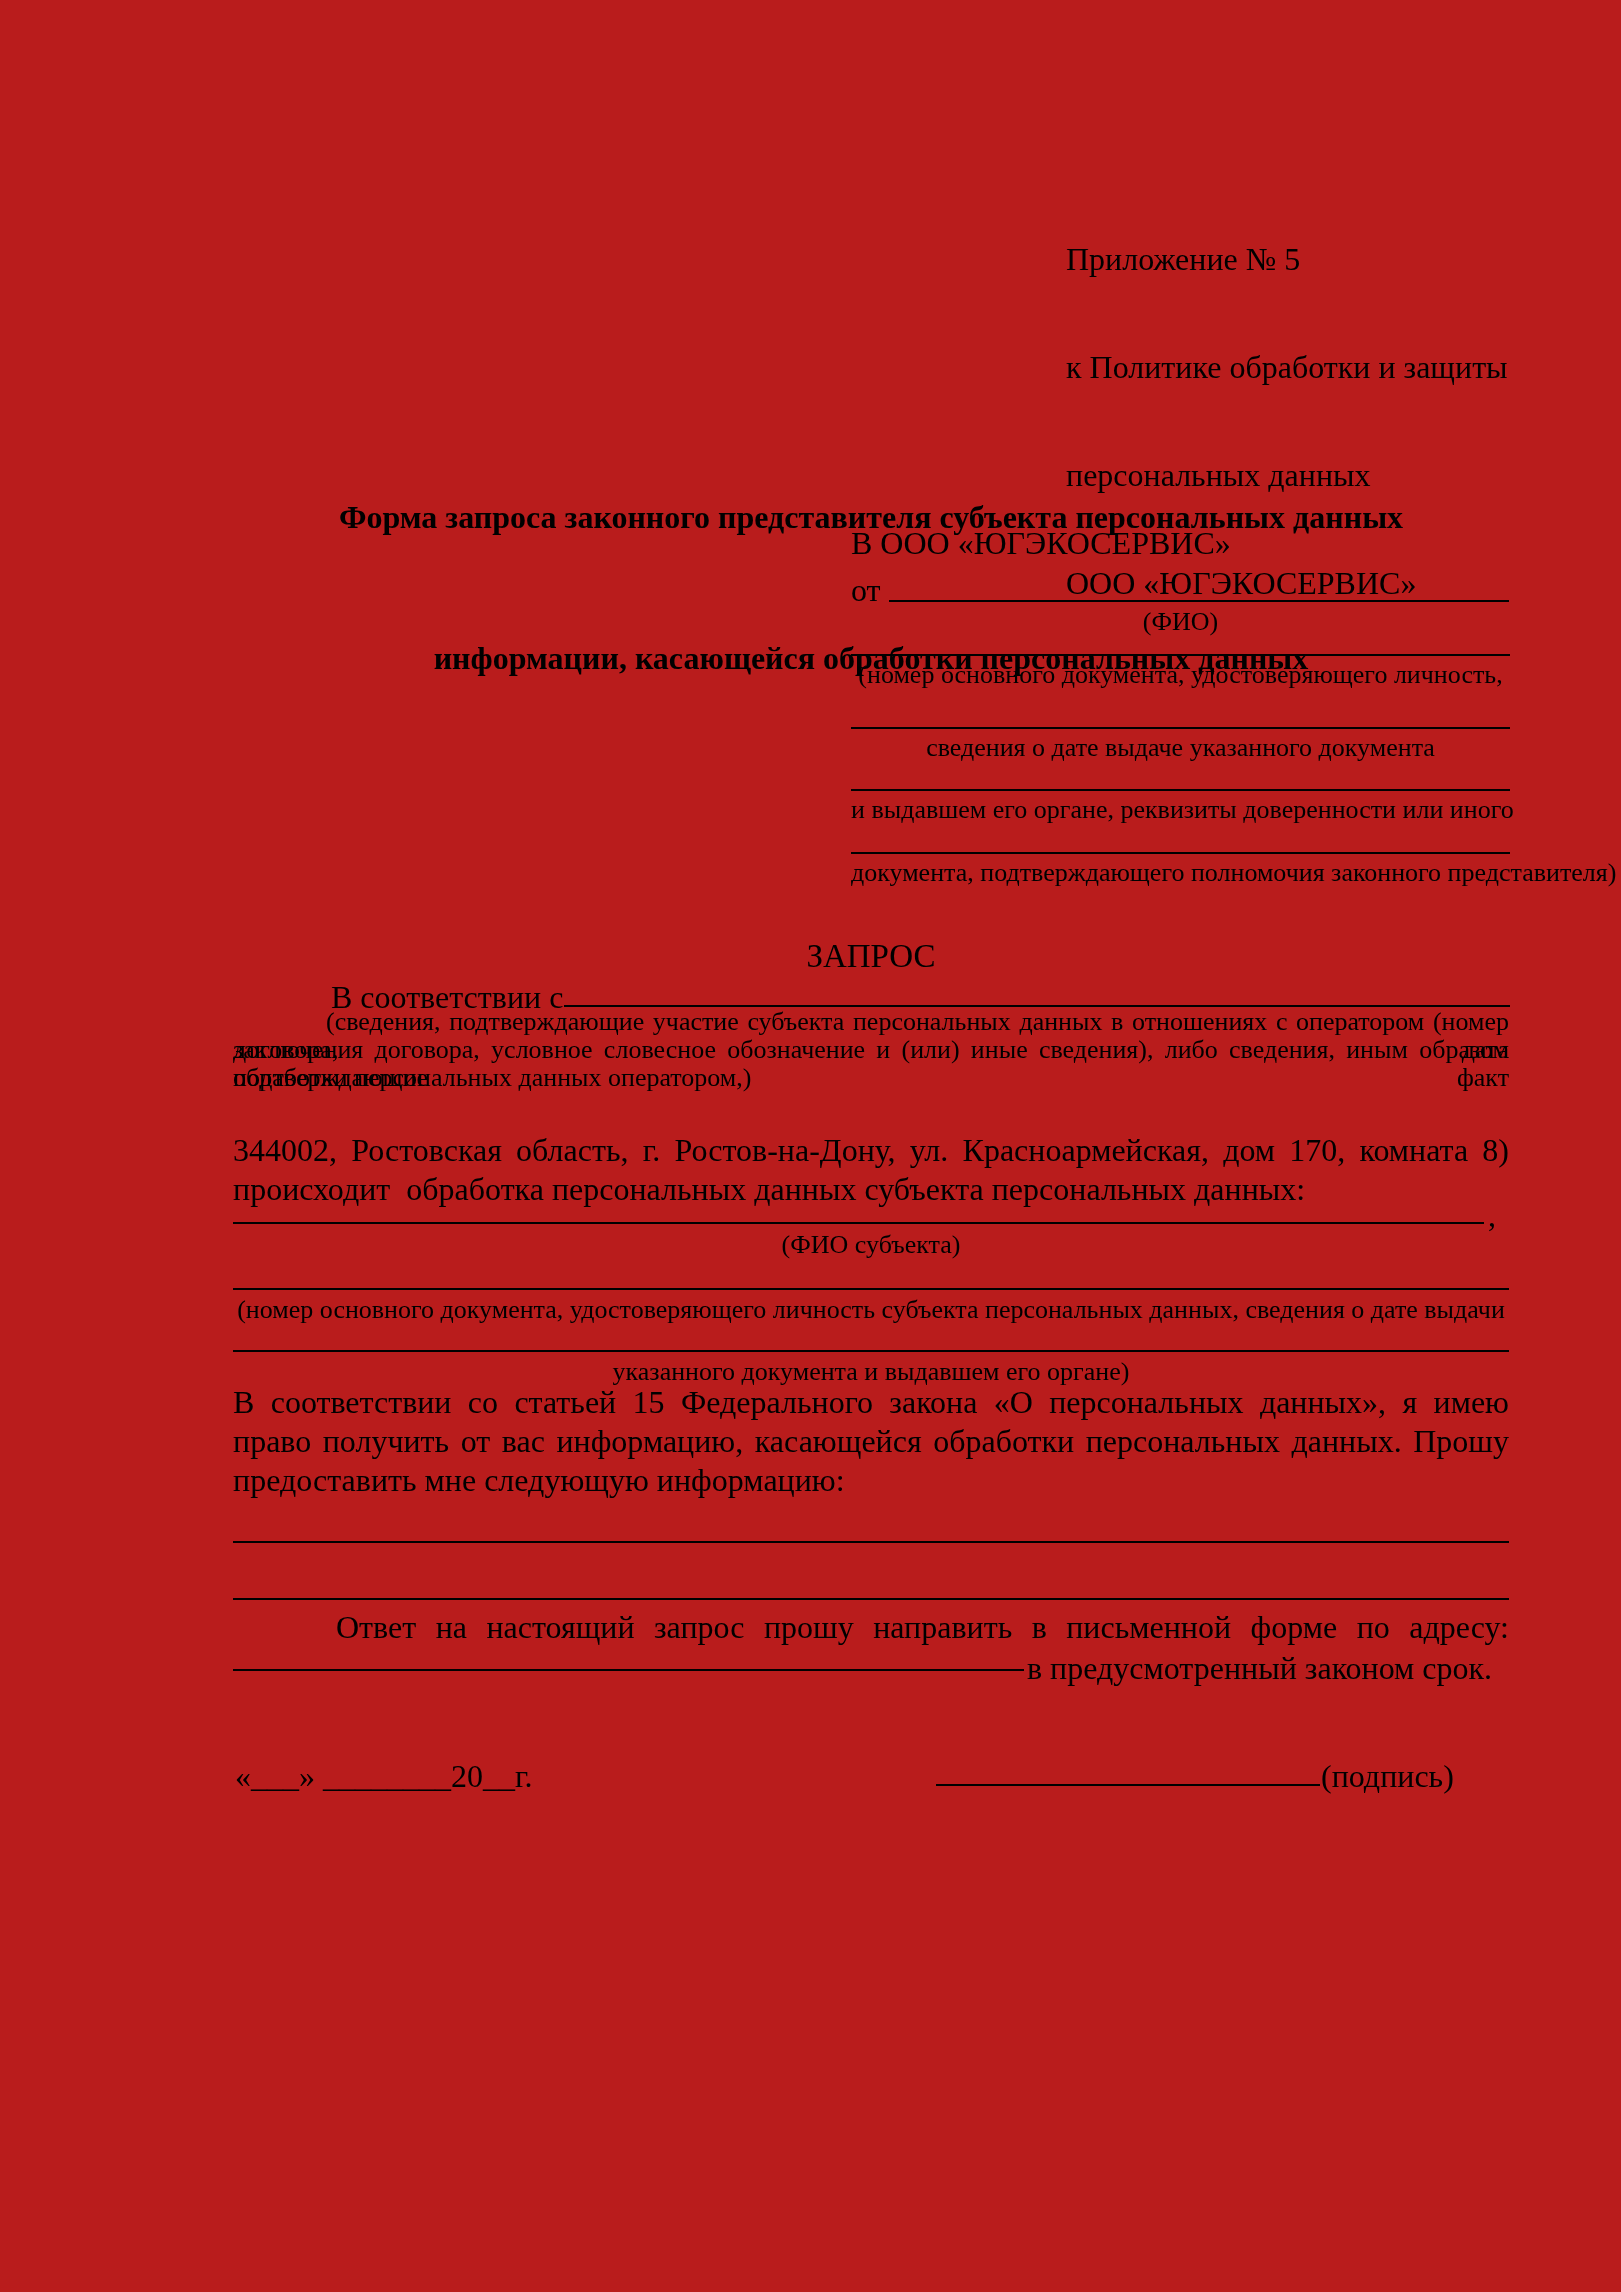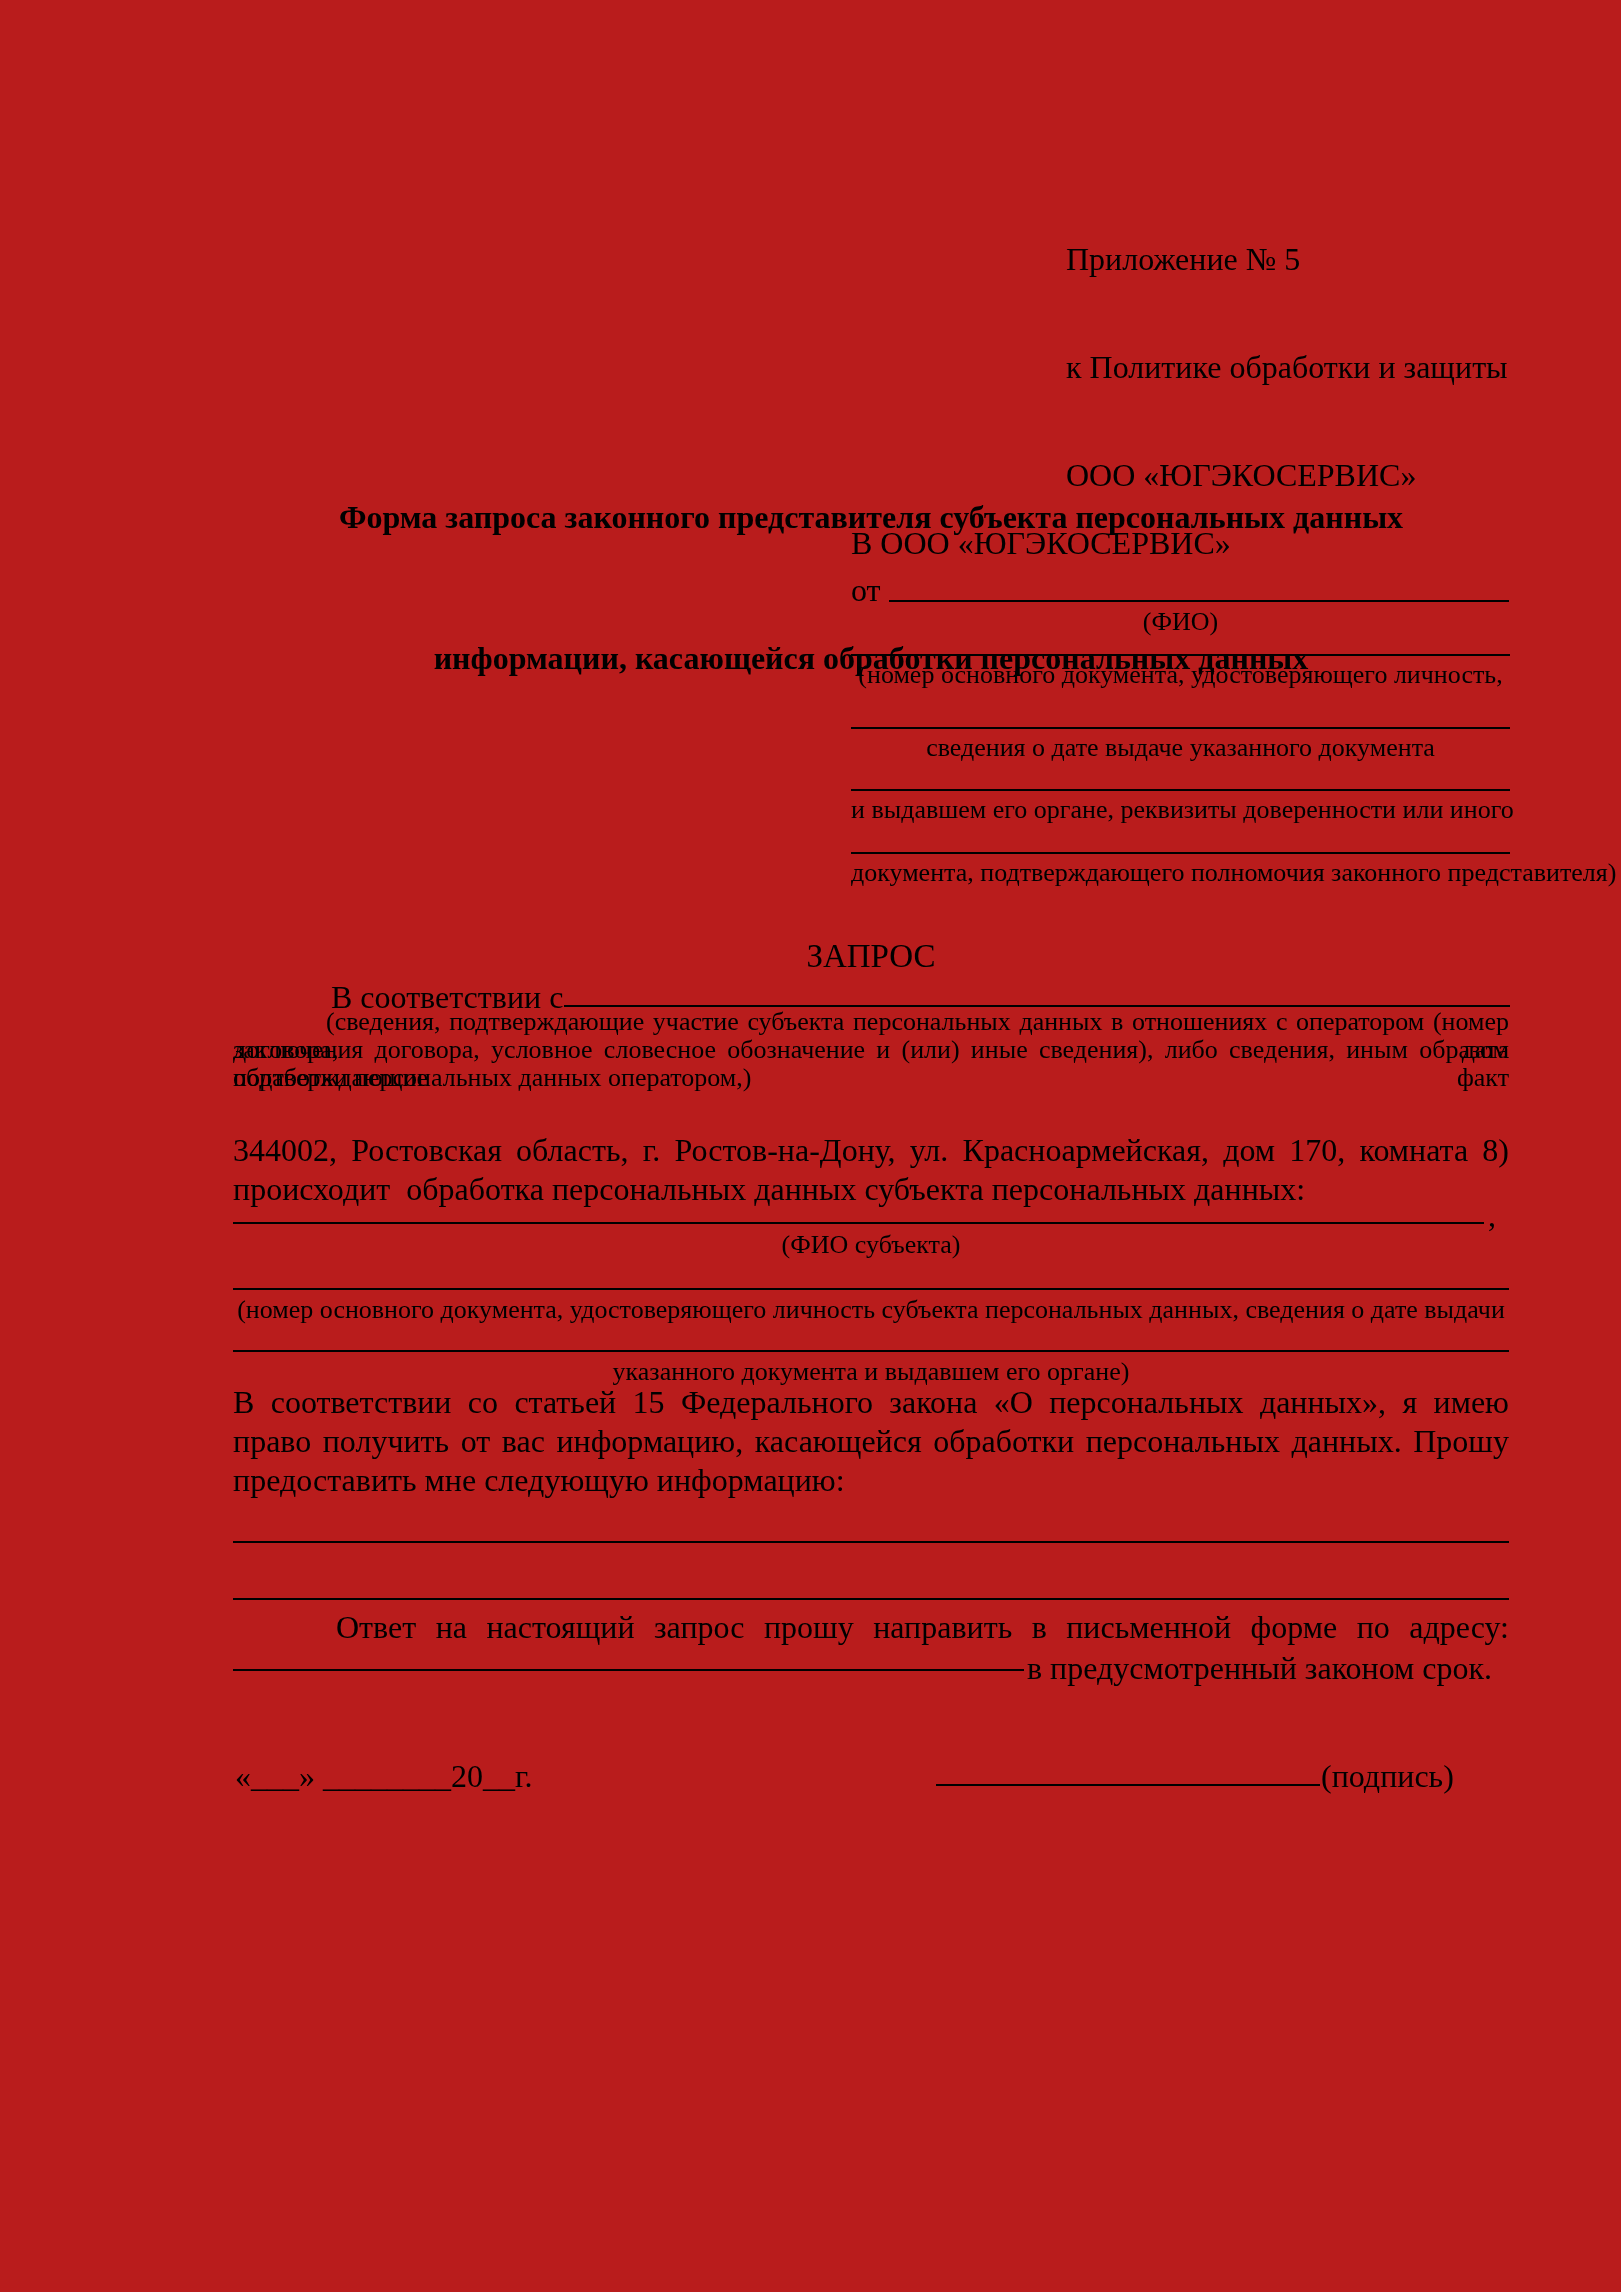--- a/index.html
+++ b/index.html
@@ -19,20 +19,21 @@
   .ul{position:absolute;height:0;border-bottom:2.9px solid #000;}
 </style>
 </head>
 <body>
 
 <div class="page">
 
   <div class="t body-t" style="left:1066px;top:169px;line-height:36px;">
     <div>Приложение № 5</div>
     <div>к Политике обработки и защиты</div>
+    <div>персональных данных</div>
     <div>ООО «ЮГЭКОСЕРВИС»</div>
   </div>
 
   <div class="t title-t" style="left:233px;top:400px;width:1276px;">
     <div>Форма запроса законного представителя субъекта персональных данных</div>
     <div>информации, касающейся обработки персональных данных</div>
   </div>
 
   <div class="t body-t" style="left:851px;top:524px;">В ООО «ЮГЭКОСЕРВИС»</div>
 

